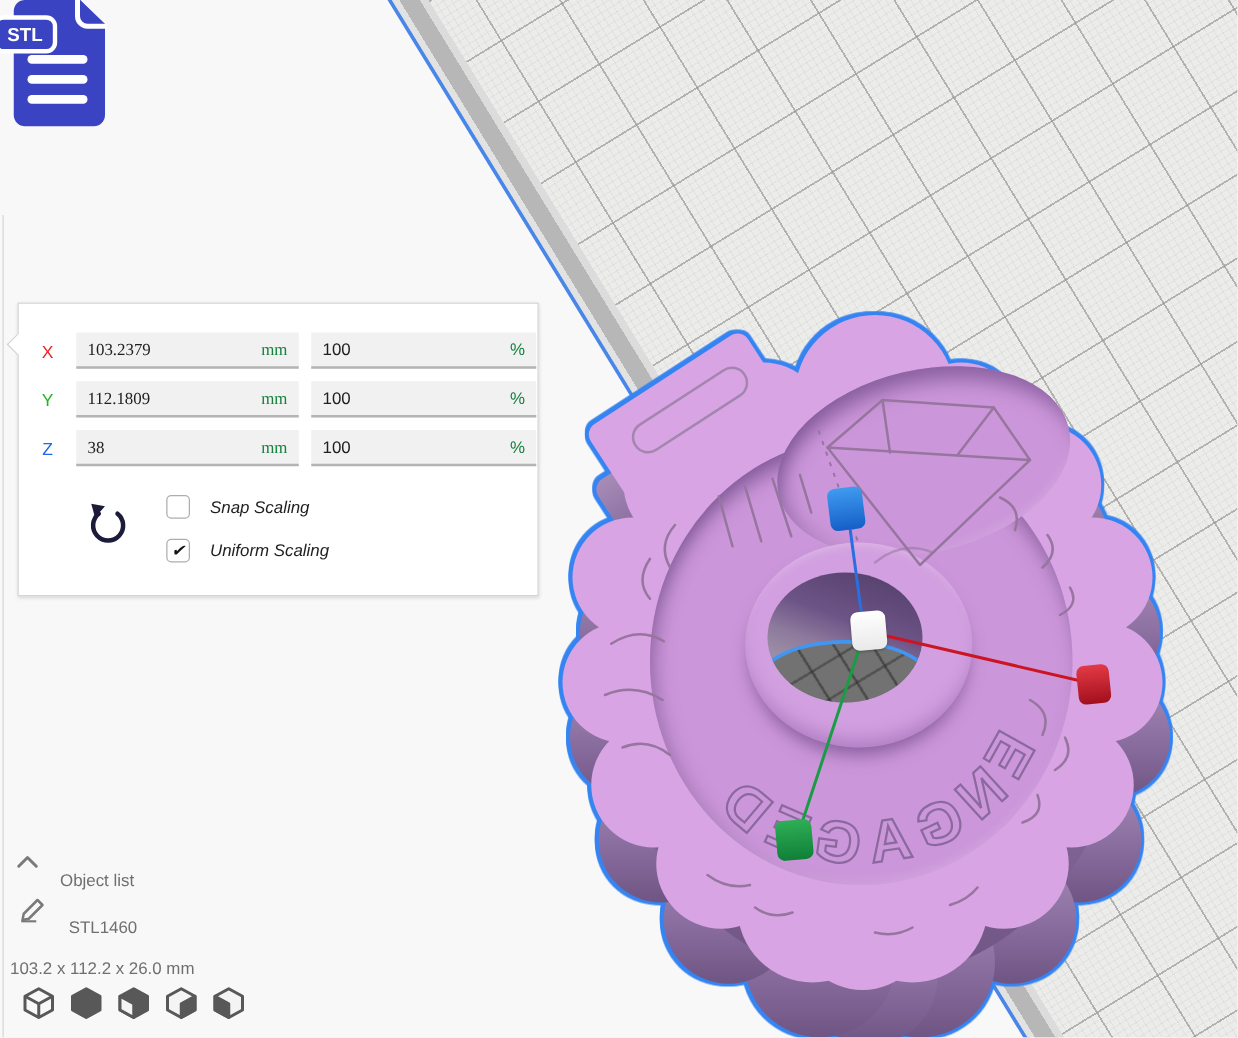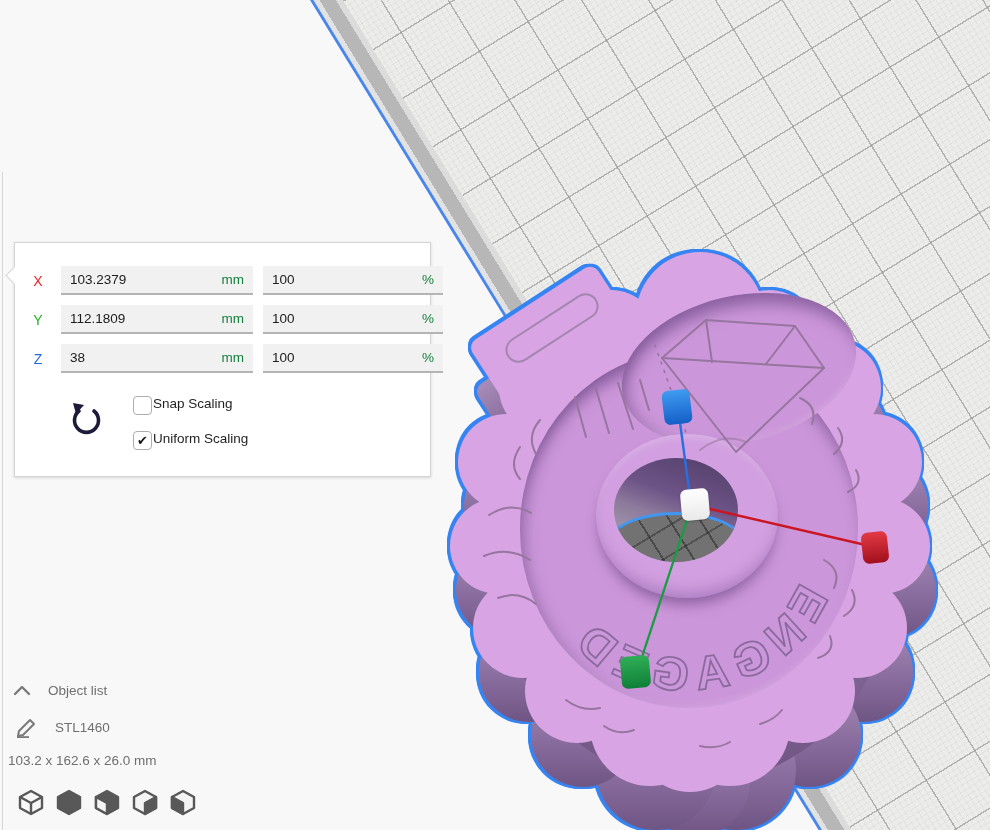--- a/index.html
+++ b/index.html
@@ -78,28 +78,28 @@
                  background:#fff; border:1px solid #d4d4d4; box-shadow:0 1px 3px rgba(0,0,0,.14);
                  font-size:13.5px; color:#1f1f1f; }
   .notch { position:absolute; left:-7px; top:26px; width:13px; height:13px; background:#fff;
            border-left:1px solid #d4d4d4; border-bottom:1px solid #d4d4d4; transform:rotate(45deg); }
   .axis-row { position:absolute; left:0; display:flex; align-items:center; height:29px; }
   .axis-row .axlabel { width:46px; text-align:center; font-size:14px; }
   .axlabel.ax-x { color:#e8262c; } .axlabel.ax-y { color:#26b226; } .axlabel.ax-z { color:#2268e8; }
   .field { background:#f1f1f1; border-bottom:2px solid #b4b4b4; height:29px;
            display:flex; align-items:center; justify-content:space-between; padding:0 9px; }
   .field .val { color:#202020; } .field .unit { color:#15803d; }
-  .f1 { width:192px; } .f2 { width:180px; margin-left:10px; }
-  .chk-row { position:absolute; left:118px; display:flex; align-items:flex-start; gap:1px; }
+  .f1 { width:178px;font-family:Liberation Serif, serif; } .f2 { width:180px; margin-left:10px; }
+  .chk-row { position:absolute; left:118px; display:flex; align-items:center; gap:16px;font-style:italic; }
   .chk-box { width:19px; height:19px; border:1.5px solid #adadad; border-radius:4px; background:#fff;
              display:flex; align-items:center; justify-content:center; font-size:13px; color:#141414; }
   .reset-btn { position:absolute; left:52px; top:157px; width:38px; height:38px; cursor:pointer; }
 
   
-  .gray-label { position:absolute; color:#6f6f6f; font-size:13.5px; }
+  .gray-label { position:absolute; color:#6f6f6f; font-size:13.5px;margin-top:14px; }
   #chevron-up { position:absolute; left:13px; top:682px; width:18px; height:12px; }
   #pencil     { position:absolute; left:15px; top:718px; width:22px; height:20px; }
   #view-toolbar { position:absolute; left:17px; top:788px; display:flex; gap:10px; }
   .viewbtn { width:28px; height:28px; cursor:pointer; }
 </style>
 </head>
 <body>
 
 <div id="stage">
 
@@ -190,20 +190,31 @@
   <svg class="overlay" viewBox="0 0 990 830">
     <line x1="690" y1="497" x2="679" y2="415" stroke="#2a6fe0" stroke-width="2.4"></line>
     <line x1="706" y1="508" x2="870" y2="546" stroke="#cc1522" stroke-width="2.4"></line>
     <line x1="688" y1="517" x2="639" y2="666" stroke="#1a9c45" stroke-width="2.4"></line>
   </svg>
   <div class="gcube blue"></div>
   <div class="gcube red"></div>
   <div class="gcube green"></div>
   <div class="gcube white"></div>
 
+  <div id="stl-icon">
+    <svg viewBox="0 0 95 102" width="95" height="102">
+      <path d="M20 0 h44 l20 20 v72 a9 9 0 0 1 -9 9 h-55 a9 9 0 0 1 -9 -9 v-83 a9 9 0 0 1 9 -9 z" fill="#3a43c2"></path>
+      <path d="M62 -2 v15 a8 8 0 0 0 8 8 h16" fill="#3a43c2" stroke="#ffffff" stroke-width="4"></path>
+      <rect x="22" y="44" width="48" height="7" rx="3.5" fill="#fff"></rect>
+      <rect x="22" y="60" width="48" height="7" rx="3.5" fill="#fff"></rect>
+      <rect x="22" y="76" width="48" height="7" rx="3.5" fill="#fff"></rect>
+      <rect x="-4" y="14" width="48" height="27" rx="7" fill="#3a43c2" stroke="#fff" stroke-width="3.5"></rect>
+      <text x="20" y="33" text-anchor="middle" font-family="Liberation Sans, sans-serif" font-size="15" font-weight="bold" fill="#fff">STL</text>
+    </svg>
+  </div>
 
   <div id="scale-panel">
     <div class="notch"></div>
 
     <div class="axis-row" style="top:23px;">
       <span class="axlabel ax-x">X</span>
       <div class="field f1">
         <span class="val">103.2379</span>
         <span class="unit">mm</span>
       </div>
@@ -266,21 +277,21 @@
   <span class="gray-label" style="left:48px; top:683px;">Object list</span>
 
   <div id="pencil">
     <svg viewBox="0 0 22 20" width="22" height="20">
       <path d="M4 13 L15 2 L19 6 L8 17 L3 18 Z" fill="none" stroke="#7a7a7a" stroke-width="2" stroke-linejoin="round"></path>
       <line x1="2" y1="19.2" x2="14" y2="19.2" stroke="#7a7a7a" stroke-width="2"></line>
     </svg>
   </div>
   <span class="gray-label" style="left:55px; top:720px;">STL1460</span>
 
-  <span class="gray-label" style="left:8px; top:753px;">103.2 x 162.6 x 26.0 mm</span>
+  <span class="gray-label" style="left:8px; top:753px;">103.2 x 112.2 x 26.0 mm</span>
 
   <div id="view-toolbar">
     <div class="viewbtn">
       <svg viewBox="0 0 28 28">
           <g stroke="#585858" stroke-width="2.4" fill="none" stroke-linejoin="round">
         <polygon points="14,3 25,9 25,20 14,26 3,20 3,9"></polygon>
             <polyline points="3,9 14,15 25,9"></polyline>
             <line x1="14" y1="15" x2="14" y2="26"></line>
           </g>
         </svg>

